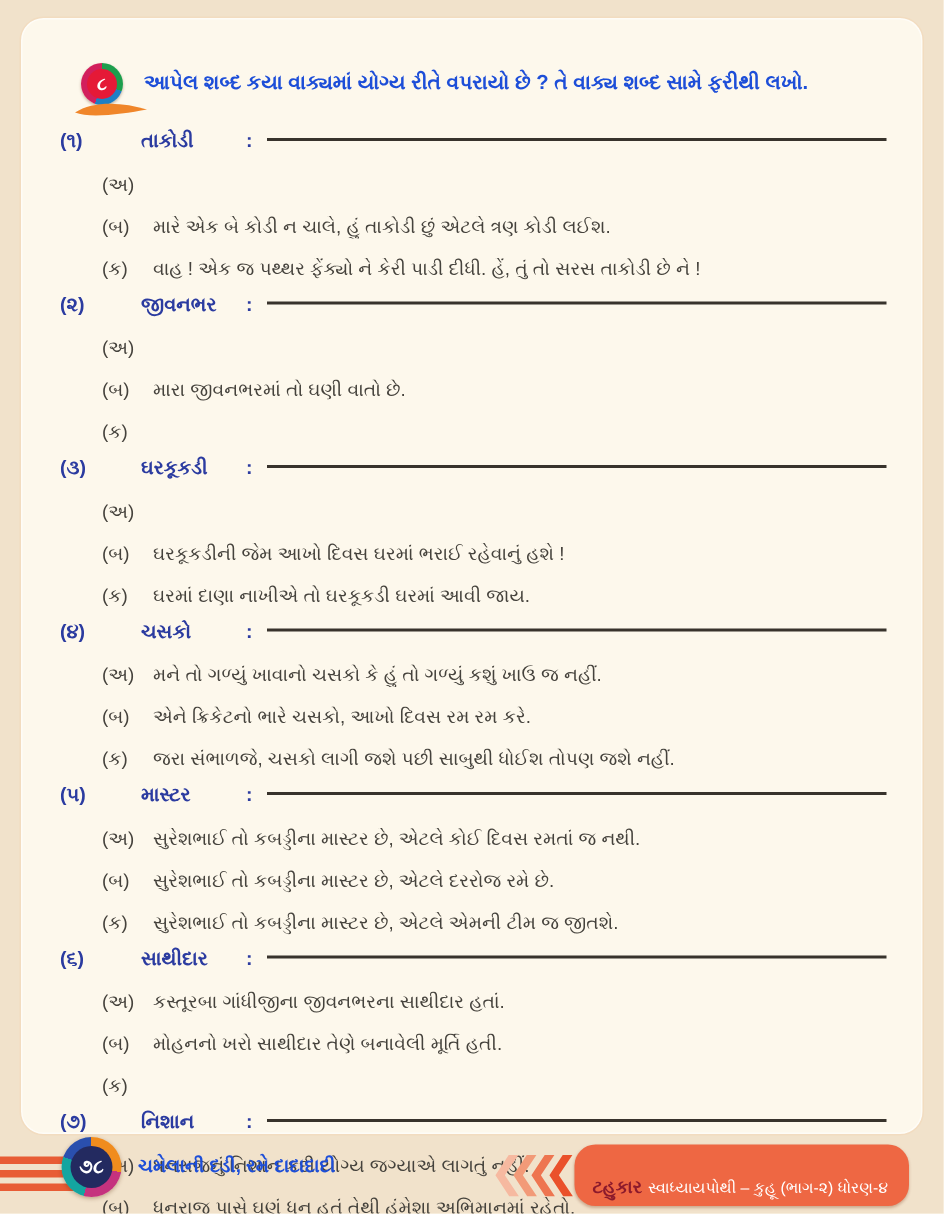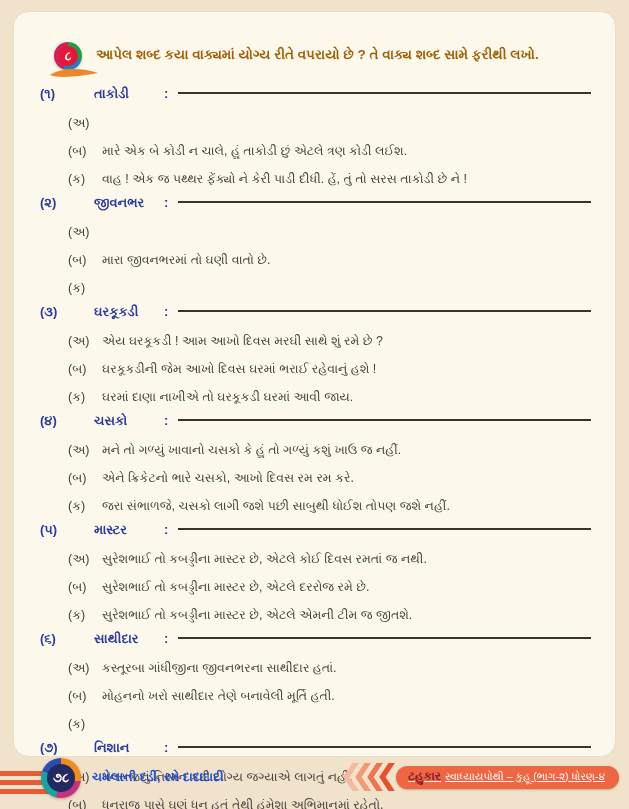--- a/index.html
+++ b/index.html
@@ -27,58 +27,57 @@
     display:flex; align-items:center; justify-content:center;
     box-shadow: 0 1px 2px rgba(90,40,0,.35);
   }
   .q-badge-inner {
     width:20px; height:20px; border-radius:50%; background:#e51937;
     color:#fff; font-weight:bold; font-size:12px;
     display:flex; align-items:center; justify-content:center;
   }
   .q-swoosh { position:absolute; left:-6px; top:24px; }
   .q-title {
-    color:#a16207; font-weight:bold; font-size:13.5px; line-height:1.35;
+    color:#1d4ed8; font-weight:bold; font-size:13.5px; line-height:1.35;
     margin:4px 0 0 8px; width:520px;
   }
   
   .sections { margin-top:16px; }
   .section { margin-bottom:2px; }
   .sec-head { display:flex; align-items:flex-start; height:23px; font-weight:bold; font-size:13px; color:#2b3ba0; }
   .sec-num { width:30px; flex:0 0 30px; }
   .sec-word { min-width:66px;margin-left:24px; }
   .sec-colon { margin:0 10px 0 4px; }
   .sec-line { flex:1; border-top:2px solid #38332c; margin-top:6px; }
   .sec-item { display:flex; align-items:center; height:28px; font-size:12.5px; color:#45423c; white-space:nowrap; overflow:hidden; }
   .item-label { width:34px; flex:0 0 34px; margin-left:28px; }
   .item-text { flex:1; overflow:hidden; }
   
-  .footer { position:absolute; left:0; right:0; bottom:6px; height:46px; }
+  .footer { position:absolute; left:0; right:13px; bottom:6px; height:46px; }
   .foot-bars { position:absolute; left:0; top:10px; }
   .foot-bars div { width:56px; height:5px; background:#e85c35; border-radius:0 3px 3px 0; margin:4px 0; }
   .page-ring {
     position:absolute; left:41px; top:1px; width:40px; height:40px; border-radius:50%;
     background: conic-gradient(#f08c1e 0 100deg, #c5327e 100deg 195deg, #14a5a0 195deg 290deg, #2a4fae 290deg 360deg);
     display:flex; align-items:center; justify-content:center;
     box-shadow:0 1px 3px rgba(90,40,0,.35);
   }
   .page-ring-inner {
     width:28px; height:28px; border-radius:50%; background:#232a60;
     color:#fff; font-weight:bold; font-size:13px;
     display:flex; align-items:center; justify-content:center;
   }
   .chapter { position:absolute; left:92px; top:13px; color:#1d4ed8; font-weight:bold; font-size:12.5px;text-align:center; }
   .foot-right { position:absolute; right:10px; top:6px; display:flex; align-items:center; }
   .chev { width:17px; height:28px; margin-right:-5px; clip-path:polygon(100% 0, 45% 50%, 100% 100%, 62% 100%, 8% 50%, 62% 0); }
   .chev1 { background:#f6b9a0; } .chev2 { background:#f29a78; } .chev3 { background:#ee7550; } .chev4 { background:#ea512b; }
   .badge {
-    background:#ee6743; color:#fff; border-radius:14px; padding:3px 14px 6px 12px;
+    background:#ee6743; color:#fff; border-radius:14px; padding:21px 14px 6px 12px;
     font-size:10.5px; margin-left:6px; white-space:nowrap;
     box-shadow:0 1px 2px rgba(120,40,0,.3);
-    text-decoration:underline;
   }
   .badge .series { color:#8c1a2c; font-weight:bold; font-size:12px; margin-right:4px; }
 </style>
 </head>
 <body>
 
 <div class="panel">
 
   <div class="q-head">
     <div class="q-badge-wrap">
@@ -137,21 +136,20 @@
 
     <div class="section">
       <div class="sec-head">
         <span class="sec-num">(૩)</span>
         <span class="sec-word">ઘરકૂકડી</span>
         <span class="sec-colon">:</span>
         <span class="sec-line"></span>
       </div>
       <div class="sec-item">
         <span class="item-label">(અ)</span>
-        <span class="item-text">એય ઘરકૂકડી ! આમ આખો દિવસ મરઘી સાથે શું રમે છે ?</span>
       </div>
       <div class="sec-item">
         <span class="item-label">(બ)</span>
         <span class="item-text">ઘરકૂકડીની જેમ આખો દિવસ ઘરમાં ભરાઈ રહેવાનું હશે !</span>
       </div>
       <div class="sec-item">
         <span class="item-label">(ક)</span>
         <span class="item-text">ઘરમાં દાણા નાખીએ તો ઘરકૂકડી ઘરમાં આવી જાય.</span>
       </div>
     </div>

